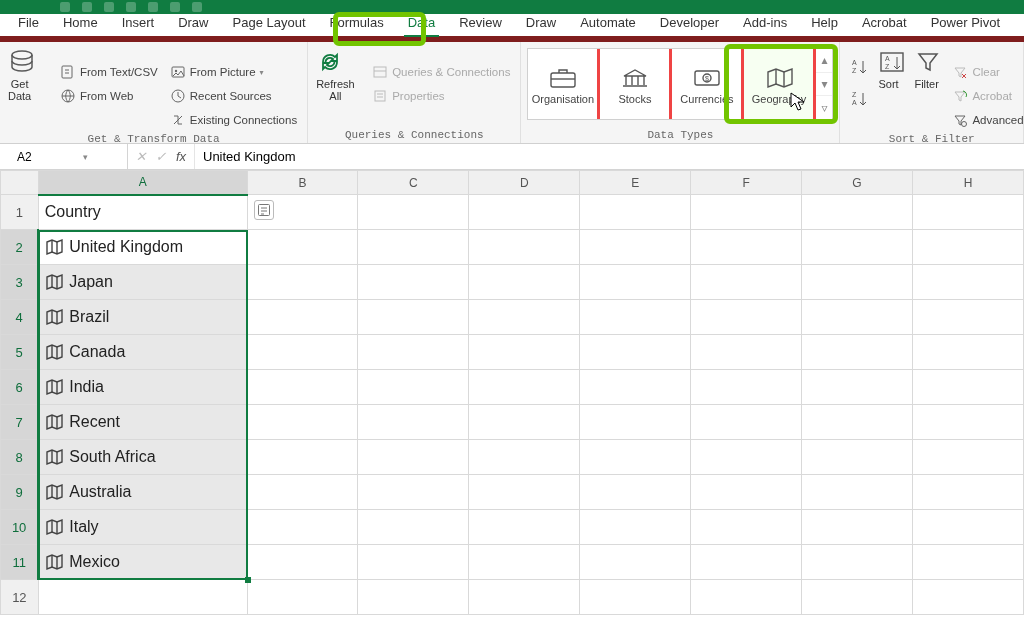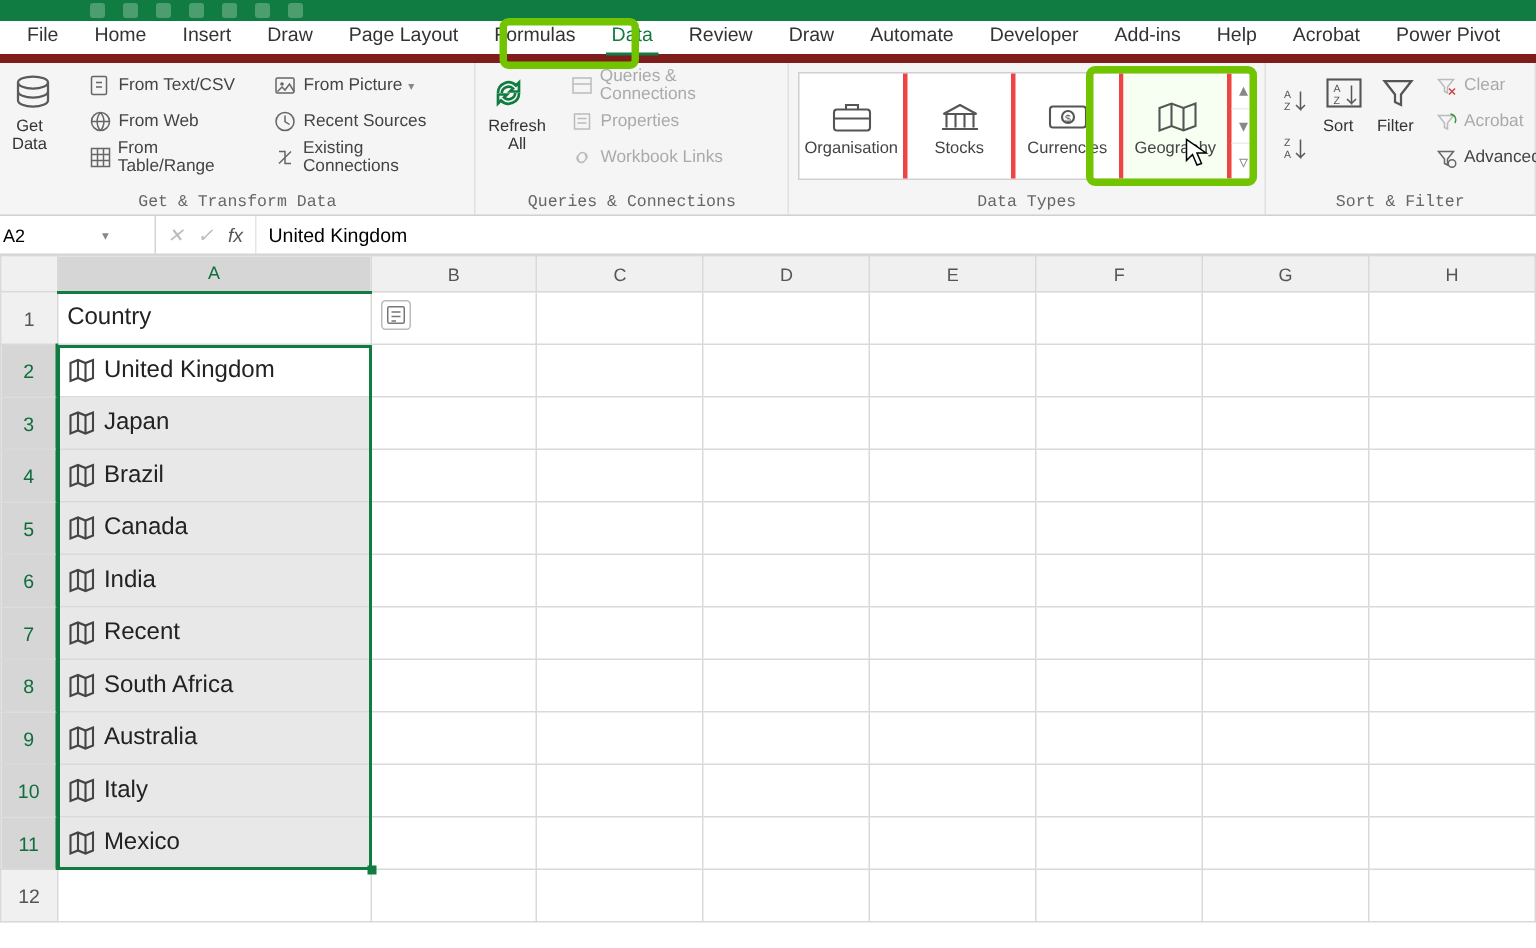--- a/index.html
+++ b/index.html
@@ -17,21 +17,21 @@
   .tab.active::after { content: ""; position: absolute; left: 6px; right: 6px; bottom: -1px; height: 2px; background: #107c41; }
 
   
   .ribbon { height: 102px; background: #f5f5f5; border-bottom: 1px solid #d0d0d0; display: flex; }
   .group { border-right: 1px solid #e0e0e0; padding: 4px 6px 0 6px; display: flex; flex-direction: column; justify-content: space-between; height: 100%; }
   .group-body { flex: 1; display: flex; align-items: flex-start; gap: 4px; }
   .group-label { text-align: center; font-size: 11px; color: #666; padding: 2px 0; font-family: Liberation Mono, monospace; }
   .bigbtn { display: flex; flex-direction: column; align-items: flex-start; justify-content: flex-start; width: 60px; padding: 2px 2px; cursor: pointer; text-align: center; gap: 2px; }
   .bigbtn .ico { width: 28px; height: 28px; display: flex; align-items: center; justify-content: center; }
   .bigbtn .lbl { font-size: 11px; line-height: 12px; color: #333; }
-  .smallstack { display: flex; flex-direction: column; gap: 2px; }
+  .smallstack { display: flex; flex-direction: column; gap: 2px; margin-top: 15px; }
   .smallbtn { display: flex; align-items: center; gap: 4px; height: 22px; padding: 0 4px; font-size: 11.5px; color: #444; cursor: pointer; }
   .smallbtn.disabled { color: #aaa; }
   .smico { width: 16px; height: 16px; display: inline-flex; align-items: center; justify-content: center; }
 
   
   .gallery { display: flex; align-items: flex-start; gap: 0; border: 1px solid #d0d0d0; background: #fff; height: 72px; }
   .gitem { width: 72px; height: 70px; display: flex; flex-direction: column; align-items: center; justify-content: center; gap: 4px; border-right: 3px solid #ef4444; cursor: pointer; padding-top:4px;}
   .gitem.highlight { background: #f7fff2; }
   .gitem .ico { width: 30px; height: 22px; }
   .gitem .lbl { font-size: 11px; color: #444; }
@@ -41,21 +41,21 @@
   svg { overflow: visible; }
 
   
   .hl-box { position: absolute; border: 5px solid #72c400; border-radius: 6px; pointer-events: none; z-index: 50; }
 
   
   .cursor { position: absolute; z-index: 60; }
 
   
   .fxbar { height: 26px; background: #fff; border-bottom: 1px solid #d4d4d4; display: flex; align-items: stretch; }
-  .namebox { width: 104px; border-right: 1px solid #d4d4d4; display: flex; align-items: center; padding: 0 2px; font-size: 12px; gap:6px;}
+  .namebox { width: 128px; border-right: 1px solid #d4d4d4; display: flex; align-items: center; padding: 0 17px; font-size: 12px; gap:6px;}
   .namebox input{ border:none; outline:none; font-size:12px; width:60px;}
   .namebox .dd{ color:#888; font-size:9px;}
   .fxicons { display: flex; align-items: center; gap: 6px; padding: 0 6px; color: #bbb; font-style: italic; border-right: 1px solid #e5e5e5; }
   .fxicons span{ width:14px; text-align:center; font-size:13px;}
   .fxinput { flex:1; display:flex; align-items:center; padding:0 8px; font-size:13px;}
   .fxinput input{ border:none; outline:none; width:100%; font-size:13px;}
 
   
   .grid-wrap { position: relative; }
   .grid { border-collapse: collapse; table-layout: fixed; }
@@ -139,29 +139,20 @@
         </div>
         <div class="smallbtn">
           <span class="smico">
             <svg width="14" height="14">
                 <circle cx="7" cy="7" r="6" fill="none" stroke="#666"></circle>
                 <path d="M1 7h12M7 1c3 3 3 9 0 12M7 1c-3 3-3 9 0 12" fill="none" stroke="#666"></path>
               </svg>
           </span>
           <span>From Web</span>
         </div>
-        <div class="smallbtn">
-          <span class="smico">
-            <svg width="14" height="14">
-                <rect x="1" y="1" width="12" height="12" fill="none" stroke="#666"></rect>
-                <path d="M1 5h12M1 9h12M5 1v12M9 1v12" stroke="#666"></path>
-              </svg>
-          </span>
-          <span>From Table/Range</span>
-        </div>
       </div>
       <div class="smallstack">
         <div class="smallbtn">
           <span class="smico">
             <svg width="14" height="14">
                 <rect x="1" y="2" width="12" height="10" rx="1" fill="none" stroke="#666"></rect>
                 <circle cx="5" cy="6" r="1.2" fill="#666"></circle>
                 <path d="M2 11l3-3 2 2 3-4 3 5" fill="none" stroke="#666"></path>
               </svg>
           </span>
@@ -212,28 +203,20 @@
           <span>Queries &amp; Connections</span>
         </div>
         <div class="smallbtn disabled">
           <span class="smico">
             <svg width="14" height="14">
                 <rect x="2" y="2" width="10" height="10" fill="none" stroke="#bbb"></rect>
                 <path d="M4 5h6M4 8h6" stroke="#bbb"></path>
               </svg>
           </span>
           <span>Properties</span>
-        </div>
-        <div class="smallbtn disabled">
-          <span class="smico">
-            <svg width="14" height="14">
-                <path d="M5 9a3 3 0 0 1 0-4l1-1a3 3 0 0 1 4 4M9 5a3 3 0 0 1 0 4l-1 1a3 3 0 0 1-4-4" fill="none" stroke="#bbb"></path>
-              </svg>
-          </span>
-          <span>Workbook Links</span>
         </div>
       </div>
     </div>
     <div class="group-label">Queries &amp; Connections</div>
   </div>
 
   <div class="group" style="min-width:318px">
     <div class="group-body" style="align-items:flex-start;padding-top:2px">
       <div class="gallery">
         <div class="gitem">

